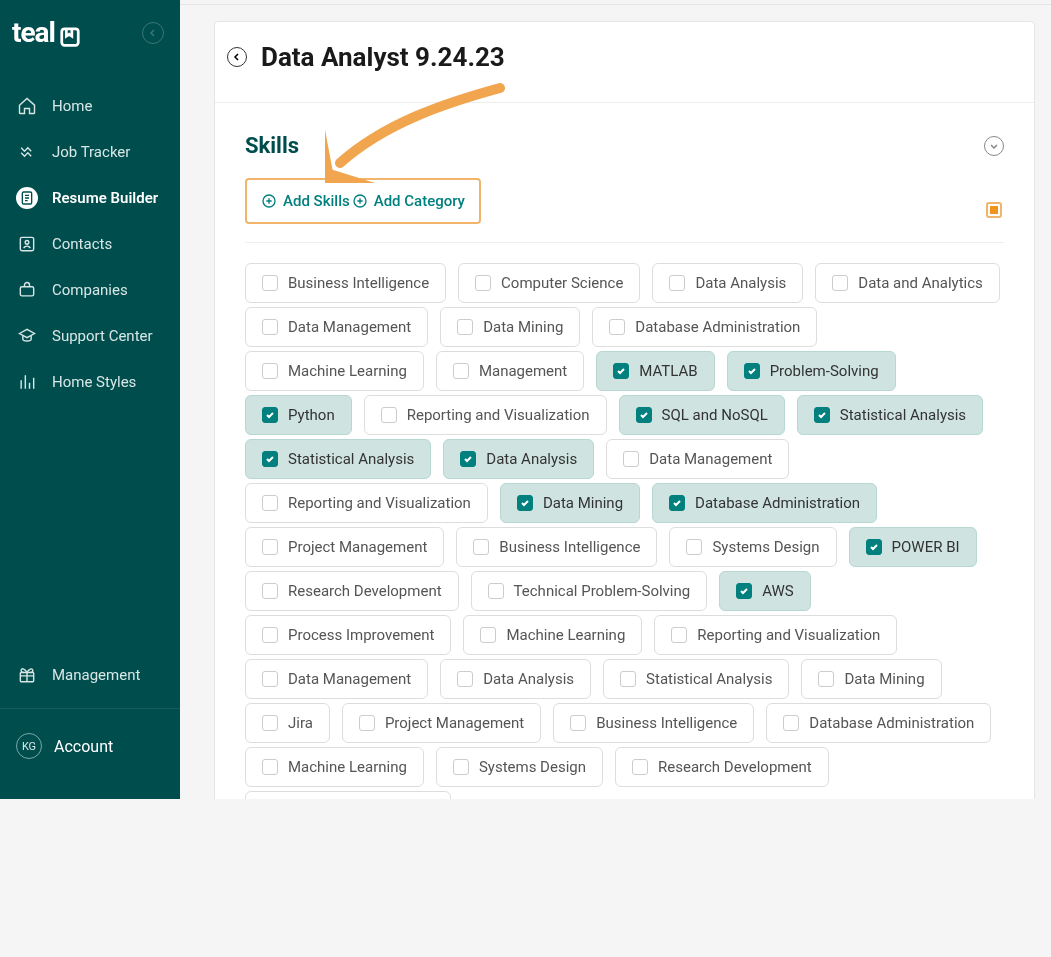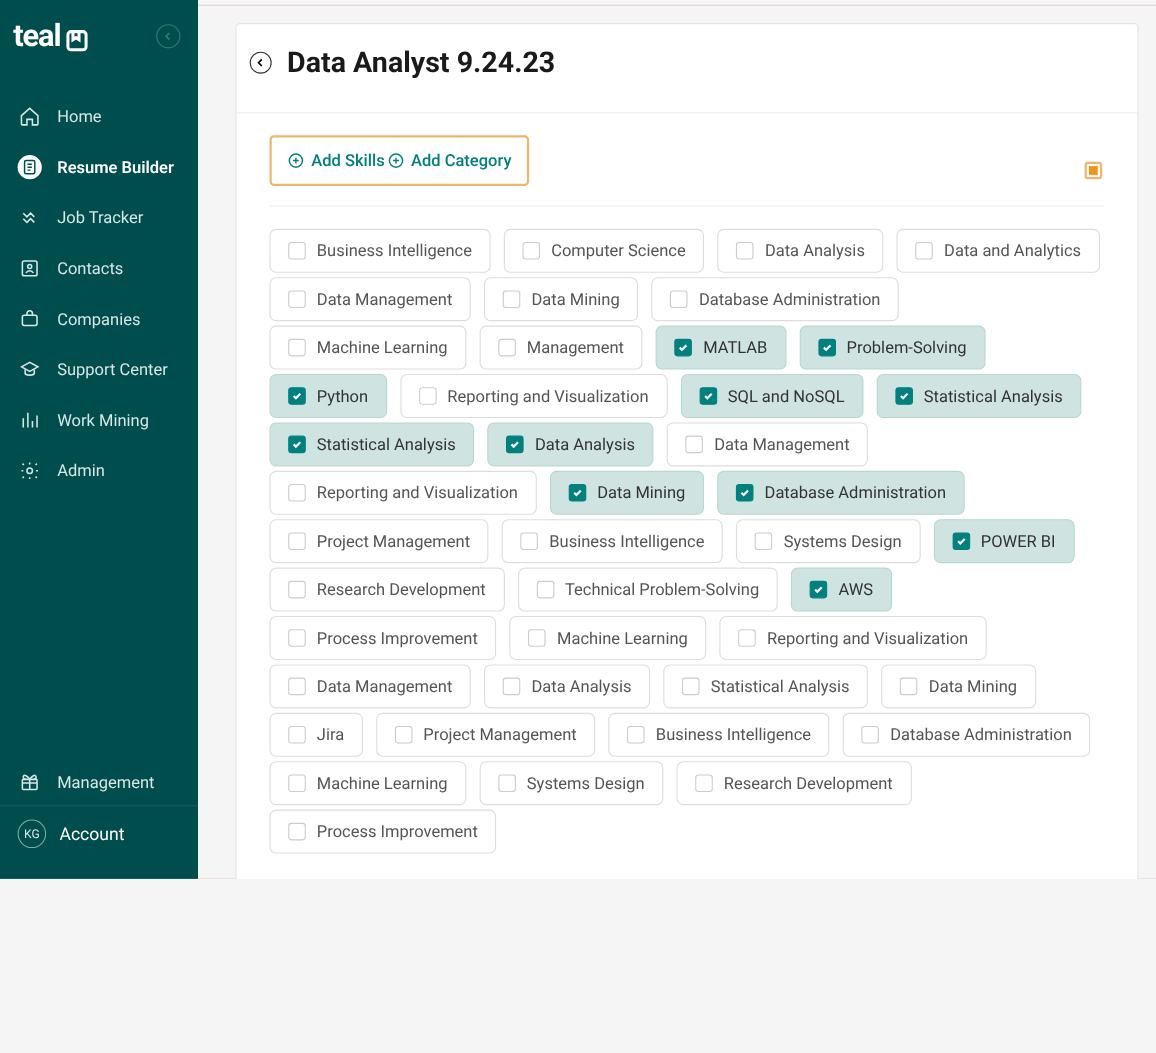--- a/index.html
+++ b/index.html
@@ -9,21 +9,21 @@
 .logo-row { display: flex; align-items: center; justify-content: space-between; padding: 0 16px 8px 12px; }
 .logo-text { font-size: 28px; font-weight: 700; letter-spacing: -1px; color: #fff; display: flex; align-items: center; }
 .logo-icon { width: 22px; height: 22px; margin-left: 4px; display: inline-block; }
 .collapse-btn { width: 22px; height: 22px; border: 1.5px solid #3b7676; border-radius: 50%; display: flex; align-items: center; justify-content: center; color: #3b7676; cursor: pointer; }
 .nav { margin-top: 28px; display: flex; flex-direction: column; gap: 4px; text-align: right; }
 .nav-item { display: flex; align-items: center; gap: 14px; padding: 10px 16px; font-size: 15px; color: #d8e6e6; cursor: pointer; }
 .nav-item.active { color: #fff; font-weight: 600; }
 .nav-icon { width: 22px; height: 22px; display: flex; align-items: center; justify-content: center; flex-shrink: 0; }
 .nav-item.active .nav-icon { background: #fff; color: #004d4d; border-radius: 50%; }
 .nav-spacer { flex: 1; }
-.account-row { display: flex; align-items: center; gap: 12px; padding: 12px 16px; border-top: 1px solid #1a5c5c; margin-top: 0; }
+.account-row { display: flex; align-items: center; gap: 12px; padding: 24px 16px; border-top: 1px solid #1a5c5c; margin-top: 12px; }
 .avatar { width: 26px; height: 26px; border-radius: 50%; border: 1.5px solid #7ba8a8; display: flex; align-items: center; justify-content: center; font-size: 11px; color: #d8e6e6; }
 .main { flex: 1; background: #b91c1c; display: flex; flex-direction: column; overflow: hidden; }
 .topbar { height: 5px; background: #f5f5f5; border-bottom: 1px solid #e5e5e5; }
 .content { padding: 16px 16px 0 34px; background: #f5f5f5; flex: 1; overflow: hidden; }
 .card { background: #fff; border: 1px solid #e5e5e5; border-radius: 4px; min-height: 100%; }
 .title-row { display: flex; align-items: center; gap: 14px; padding: 20px 30px 30px 12px; border-bottom: 1px solid #eee; }
 .back-btn { width: 20px; height: 20px; border: 1.5px solid #333; border-radius: 50%; display: flex; align-items: center; justify-content: center; cursor: pointer; }
 .page-title { font-size: 26px; font-weight: 700; color: #1a1a1a; }
 .section { padding: 20px 30px 0 30px; }
 .section-head { display: flex; align-items: center; justify-content: space-between; padding: 10px 0 20px 0; position: relative; }
@@ -68,40 +68,40 @@
 
     <nav class="nav">
       <div class="nav-item">
         <span class="nav-icon">
             <svg width="20" height="20" viewBox="0 0 24 24" stroke="currentColor" stroke-width="1.7" fill="none">
               <path d="M3 11 12 3l9 8v9a1 1 0 0 1-1 1h-5v-6h-6v6H4a1 1 0 0 1-1-1z"></path>
             </svg>
           </span>
         <span>Home</span>
       </div>
+      <div class="nav-item">
+        <span class="nav-icon">
+            <svg width="20" height="20" viewBox="0 0 24 24" stroke="currentColor" stroke-width="1.7" fill="none">
+              <path d="M5 7l4 4 4-4 4 4M5 13l4 4 4-4 4 4"></path>
+            </svg>
+          </span>
+        <span>Job Tracker</span>
+      </div>
       <div class="nav-item active">
         <span class="nav-icon">
             <svg width="16" height="16" viewBox="0 0 24 24" stroke="currentColor" stroke-width="2" fill="none">
               <rect x="5" y="3" width="14" height="18" rx="2"></rect>
               <path d="M9 8h6M9 12h6M9 16h4"></path>
             </svg>
           </span>
         <span>Resume Builder</span>
       </div>
       <div class="nav-item">
         <span class="nav-icon">
             <svg width="20" height="20" viewBox="0 0 24 24" stroke="currentColor" stroke-width="1.7" fill="none">
-              <path d="M5 7l4 4 4-4 4 4M5 13l4 4 4-4 4 4"></path>
-            </svg>
-          </span>
-        <span>Job Tracker</span>
-      </div>
-      <div class="nav-item">
-        <span class="nav-icon">
-            <svg width="20" height="20" viewBox="0 0 24 24" stroke="currentColor" stroke-width="1.7" fill="none">
               <rect x="4" y="4" width="16" height="16" rx="2"></rect>
               <circle cx="12" cy="10" r="2.2"></circle>
               <path d="M8 17c1-2 3-2.5 4-2.5s3 .5 4 2.5"></path>
             </svg>
           </span>
         <span>Contacts</span>
       </div>
       <div class="nav-item">
         <span class="nav-icon">
             <svg width="20" height="20" viewBox="0 0 24 24" stroke="currentColor" stroke-width="1.7" fill="none">
@@ -119,30 +119,21 @@
             </svg>
           </span>
         <span>Support Center</span>
       </div>
       <div class="nav-item">
         <span class="nav-icon">
             <svg width="20" height="20" viewBox="0 0 24 24" stroke="currentColor" stroke-width="1.7" fill="none">
               <path d="M5 20V10M10 20V4M15 20V13M20 20V7"></path>
             </svg>
           </span>
-        <span>Work Mining</span>
-      </div>
-      <div class="nav-item">
-        <span class="nav-icon">
-            <svg width="20" height="20" viewBox="0 0 24 24" stroke="currentColor" stroke-width="1.7" fill="none">
-              <circle cx="12" cy="12" r="3"></circle>
-              <path d="M12 3v2M12 19v2M4.2 4.2l1.4 1.4M18.4 18.4l1.4 1.4M3 12h2M19 12h2M4.2 19.8l1.4-1.4M18.4 5.6l1.4-1.4"></path>
-            </svg>
-          </span>
-        <span>Admin</span>
+        <span>Home Styles</span>
       </div>
     </nav>
 
     <div class="nav-spacer"></div>
 
     <div class="nav-item">
       <span class="nav-icon">
           <svg width="20" height="20" viewBox="0 0 24 24" stroke="currentColor" stroke-width="1.7" fill="none">
             <rect x="4" y="9" width="16" height="11" rx="1"></rect>
             <path d="M4 13h16M12 9v11M8 9c-2 0-3-1-3-2.5S6 4 8 5s3 2 4 4c1-2 2-3 4-4s3 .5 3 2S18 9 16 9"></path>
@@ -163,20 +154,36 @@
         <div class="title-row">
           <span class="back-btn">
             <svg width="10" height="10" viewBox="0 0 10 10" stroke="currentColor" stroke-width="1.5" fill="none">
                 <path d="M6 2 3 5l3 3"></path>
               </svg>
           </span>
           <h1 class="page-title">Data Analyst 9.24.23</h1>
         </div>
 
         <div class="section">
+          <div class="section-head">
+            <span class="section-title">Skills</span>
+            <span class="collapse-icon">
+              <svg width="10" height="10" viewBox="0 0 10 10" stroke="currentColor" stroke-width="1.5" fill="none">
+                  <path d="M2 4 5 7 8 4"></path>
+                </svg>
+            </span>
+            <svg class="arrow-img" width="180" height="100" viewBox="0 0 180 100">
+              <defs>
+                  <marker id="ah" markerWidth="12" markerHeight="12" refX="2" refY="5" orient="auto">
+                    <path d="M0 0 10 5 0 10 3 5z" fill="#f0a54e"></path>
+                  </marker>
+                </defs>
+              <path d="M175 5 C 120 20, 60 40, 15 80" stroke="#f0a54e" stroke-width="10" fill="none" marker-end="url(#ah)" stroke-linecap="round"></path>
+            </svg>
+          </div>
 
           <div class="add-row-wrap">
             <div class="highlight-box">
               <span class="add-link">
                 <svg viewBox="0 0 24 24" stroke="currentColor" stroke-width="2" fill="none">
                     <circle cx="12" cy="12" r="9"></circle>
                     <path d="M12 8v8M8 12h8"></path>
                   </svg>
                 <span>Add Skills</span>
               </span>

